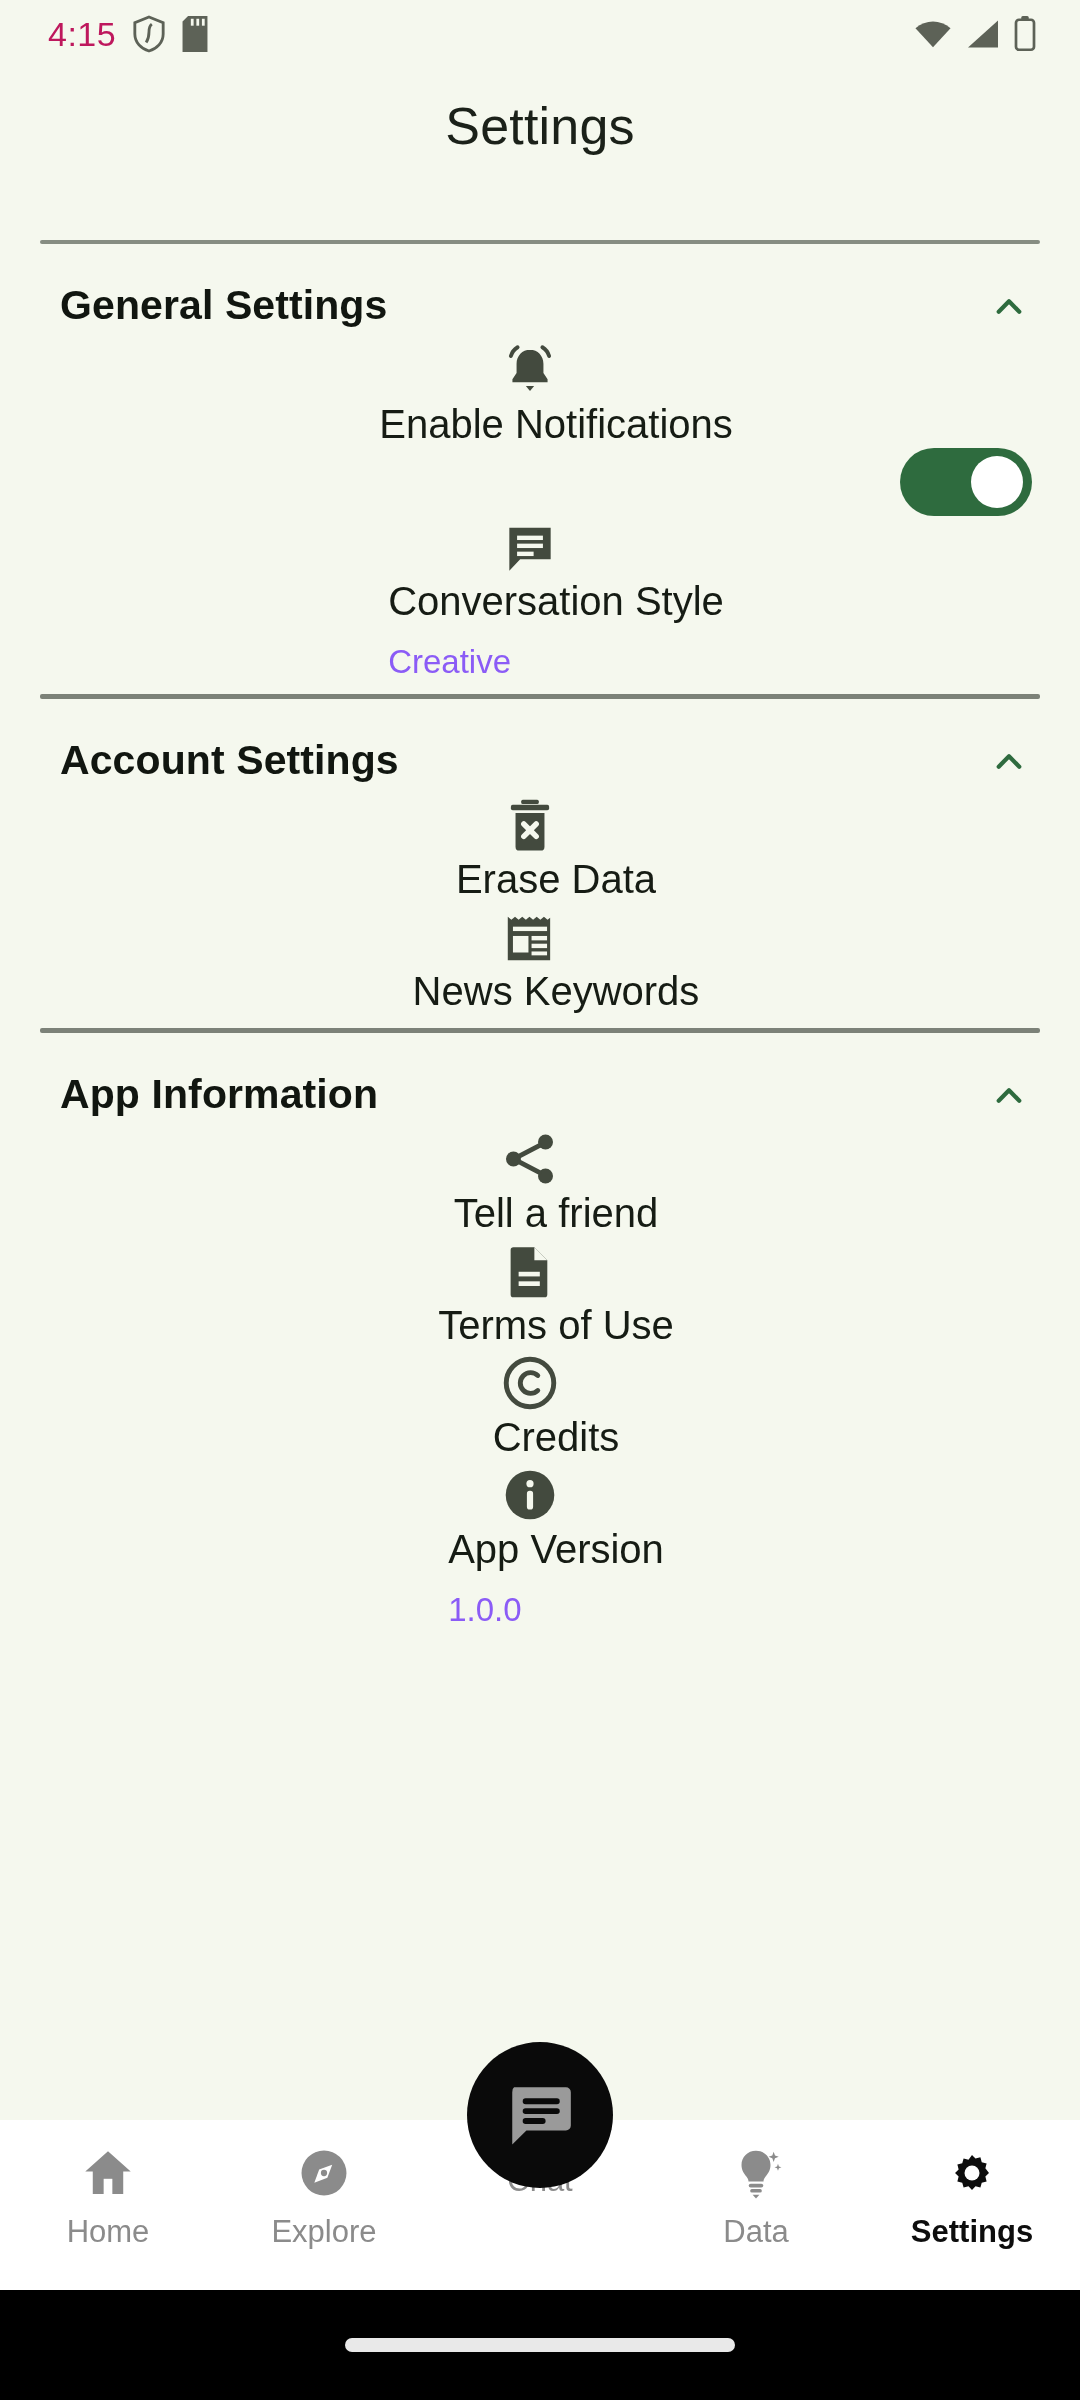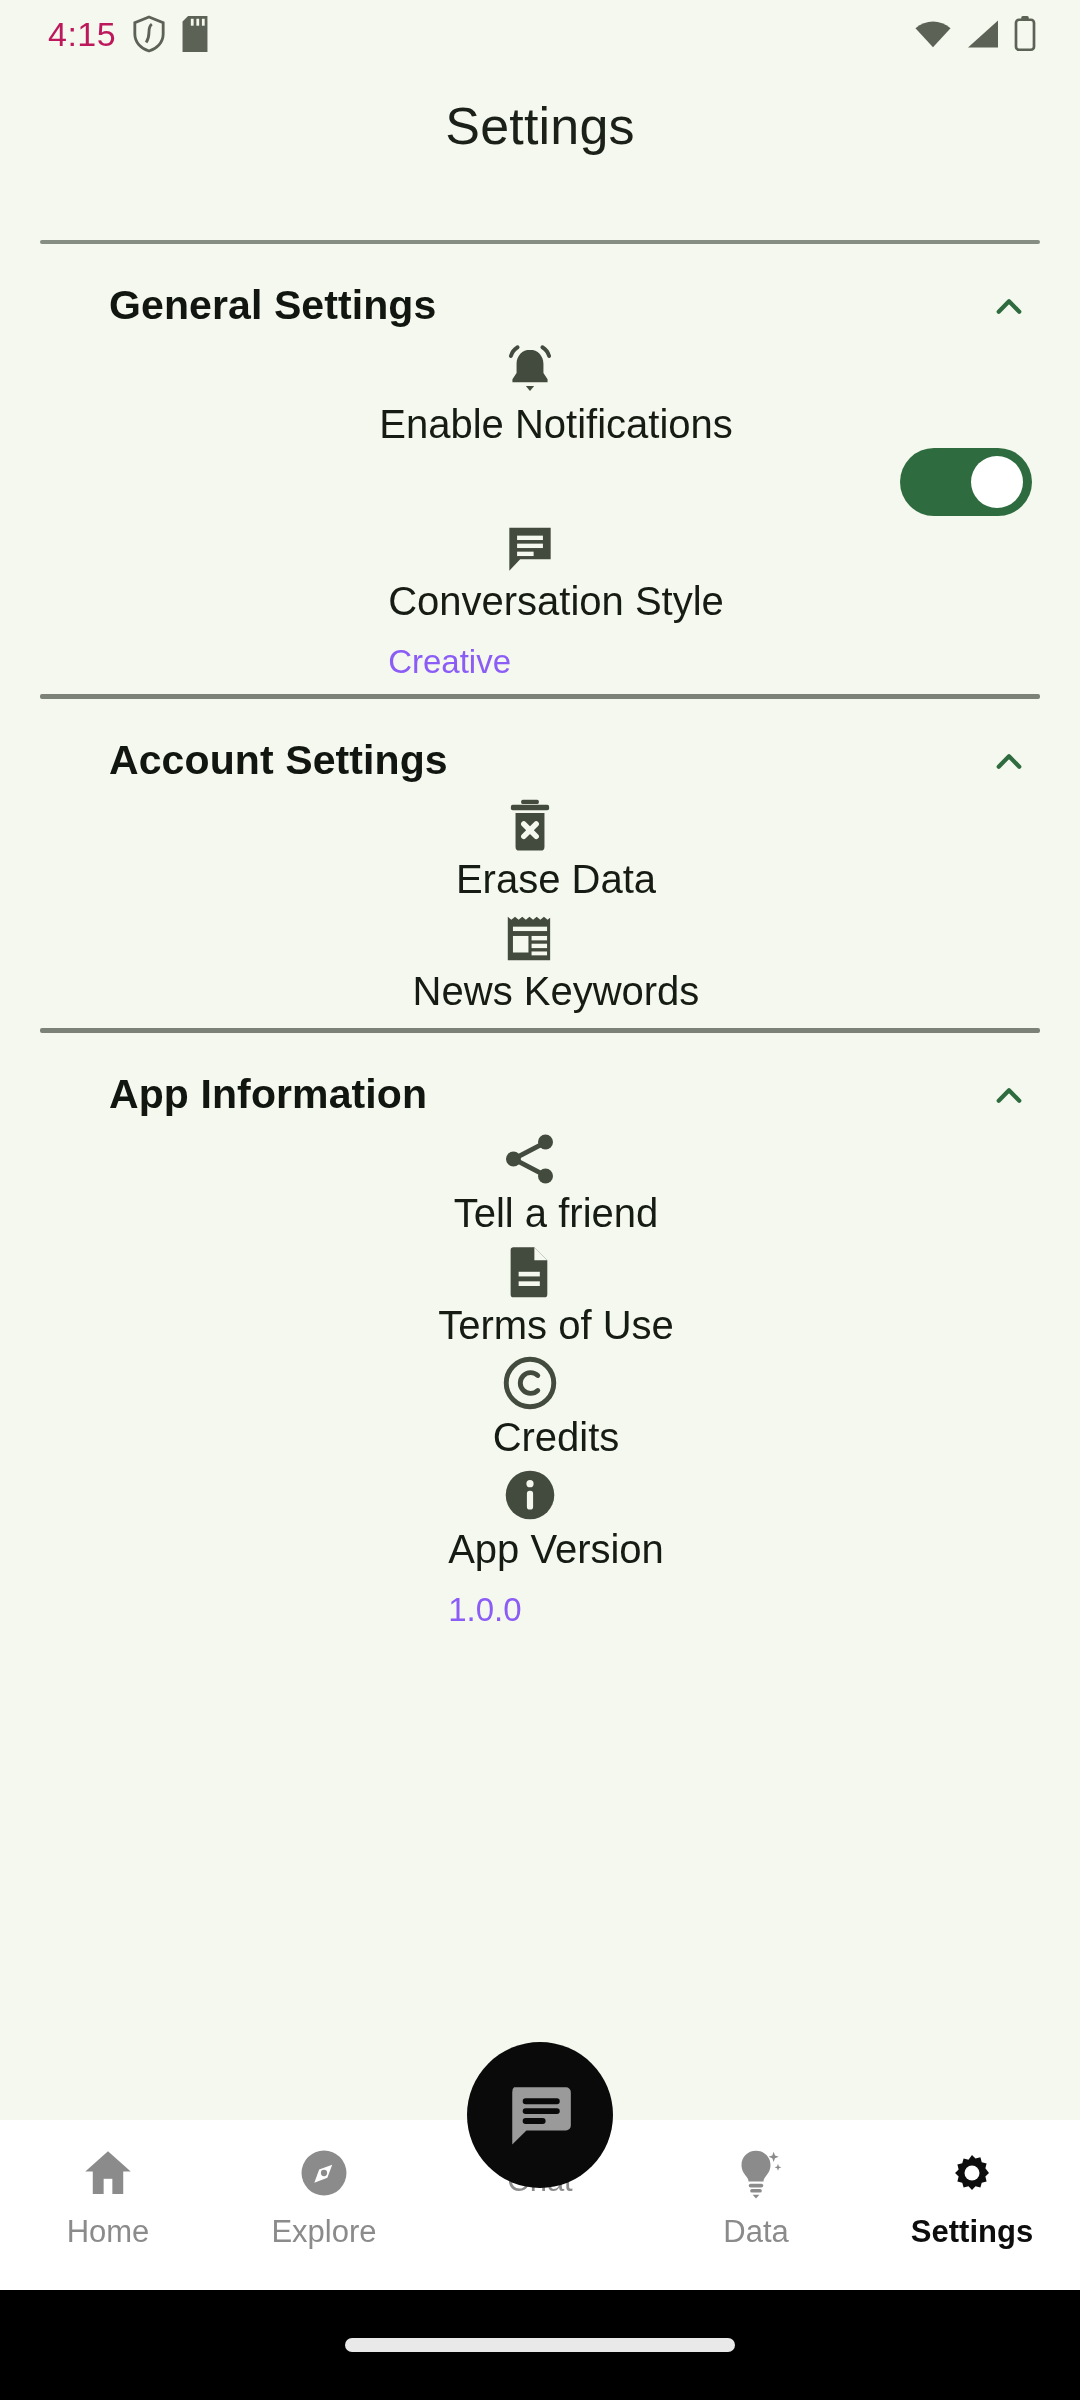--- a/index.html
+++ b/index.html
@@ -45,21 +45,21 @@
 
   .divider {
     height:5px; background:#7c8278;
     margin:10px 40px 0 40px;
     border-radius:2px;
   }
   .divider.thin { background:#868d82; height:4px; }
 
   .section-header {
     display:flex; align-items:center;
-    padding:38px 48px 10px 109px;
+    padding:38px 48px 10px 60px;
   }
   .section-title {
     font-size:41px; font-weight:700; color:#111610;
     letter-spacing:0.1px;
   }
   .chevron { margin-left:auto; width:46px; height:46px;
              display:flex; align-items:center; justify-content:center; }
 
   .row {
     display:flex; align-items:center;

